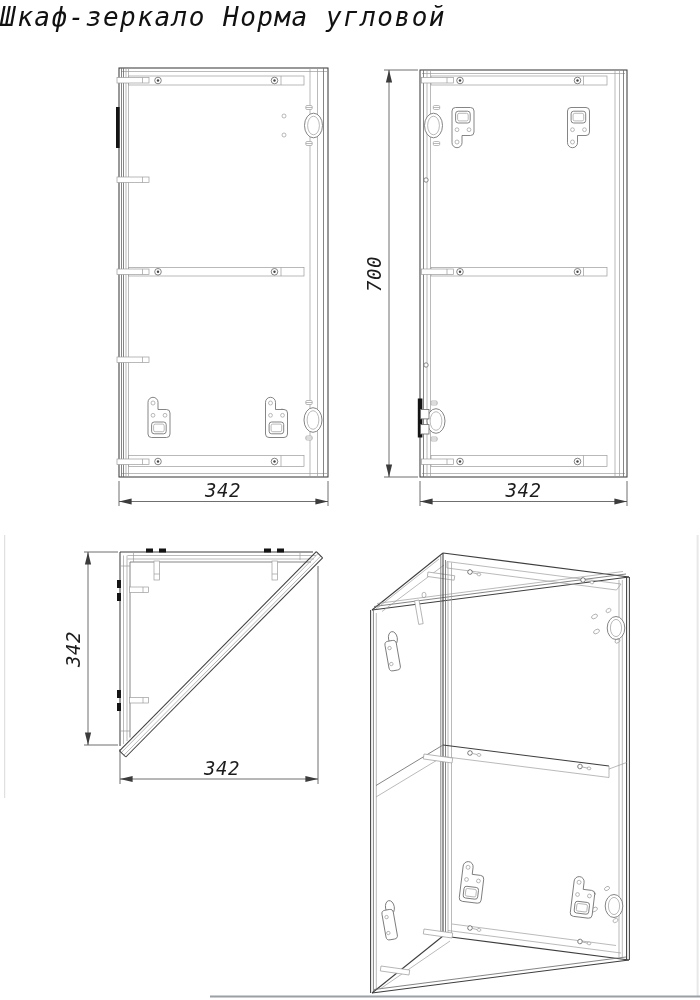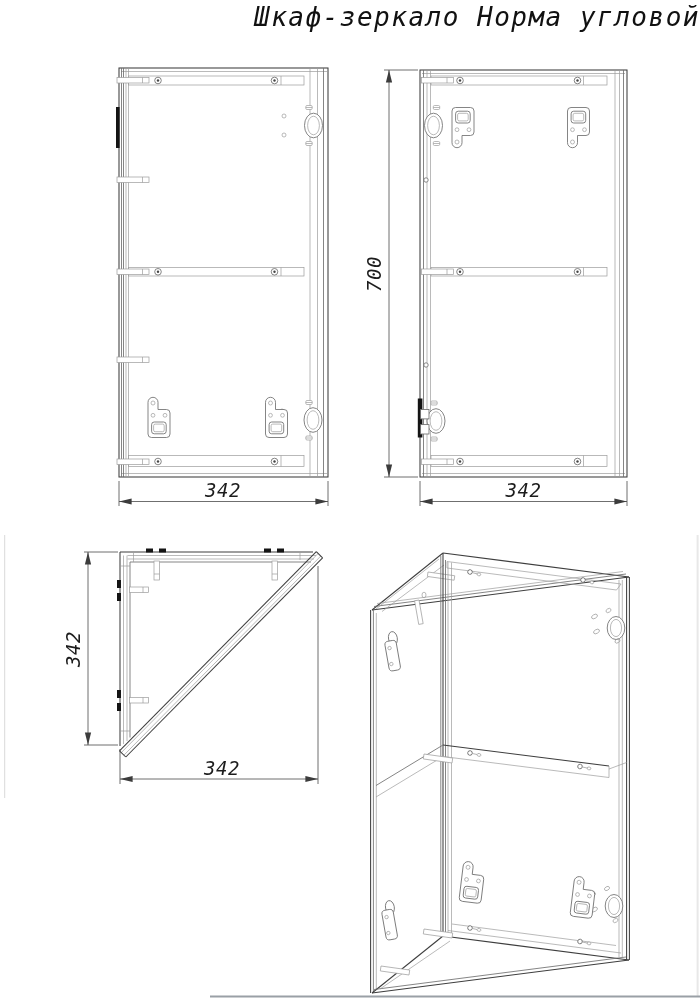--- a/index.html
+++ b/index.html
@@ -1,18 +1,18 @@
 <!DOCTYPE html>
 <html><head>
 <meta charset="utf-8">
 <style>
   html,body{margin:0;padding:0;background:#fff;}
   .page{position:relative;width:700px;height:1000px;background:#ffffff;overflow:hidden;
         font-family:"DejaVu Sans Mono",monospace;}
-  .title{position:absolute;top:2px;left:0;width:100%;text-align:right;
+  .title{position:absolute;top:2px;left:0;width:100%;text-align:left;
          font:italic 26px "DejaVu Sans Mono",monospace;letter-spacing:1.5px;color:#111;}
   svg{position:absolute;top:0;left:0;}
   svg *{fill:none;}
   .ln{stroke:#3e3e3e;stroke-width:1.05;}
   .lm{stroke:#6f6f6f;stroke-width:0.85;}
   .lt{stroke:#9c9c9c;stroke-width:0.7;}
   .dim{stroke:#4a4a4a;stroke-width:0.8;}
   .fw{fill:#ffffff;}
   .fb{fill:#141414;stroke:none;}
   .fd{fill:#454545;stroke:none;}

